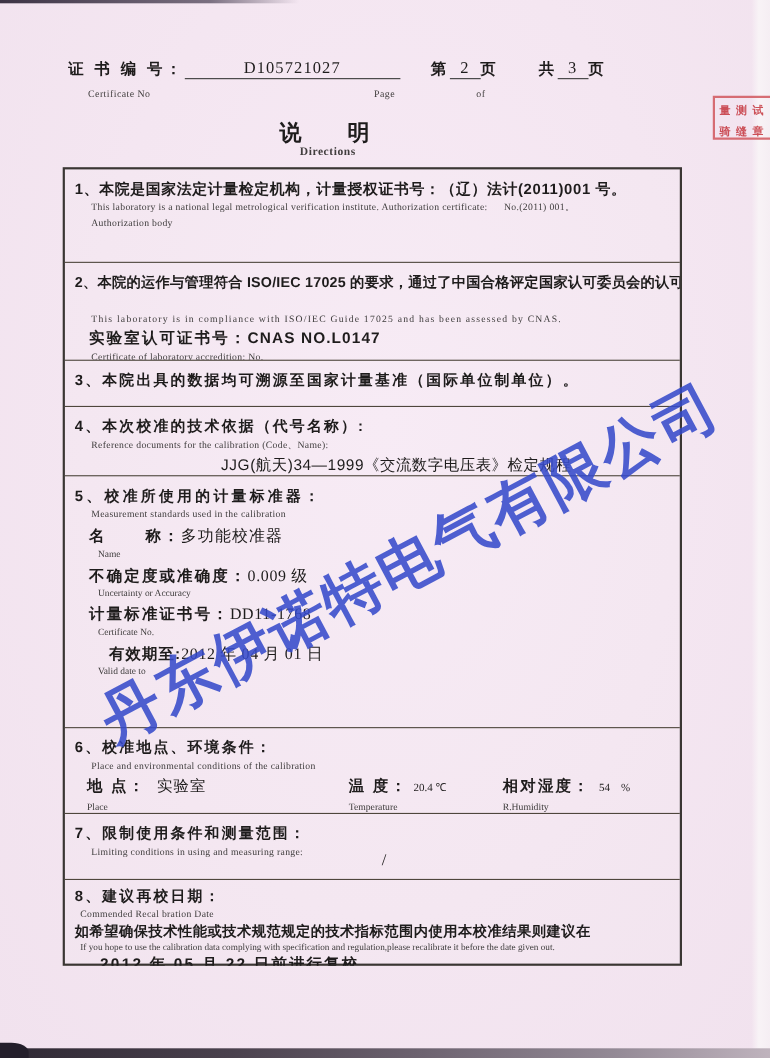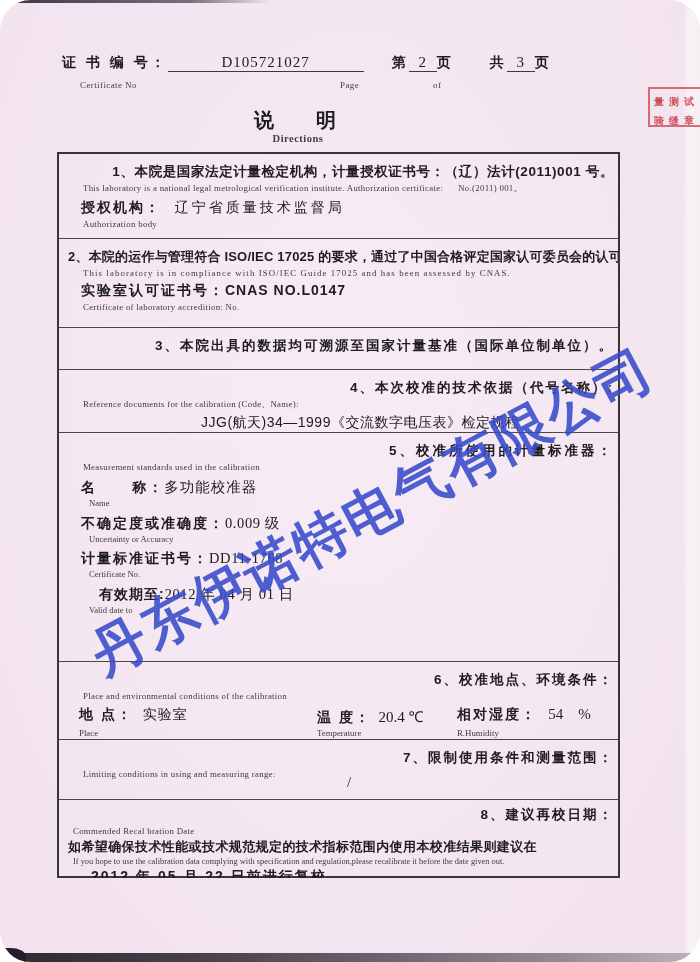--- a/index.html
+++ b/index.html
@@ -4,21 +4,20 @@
 <style>
   html,body{margin:0;padding:0;}
   .page{
     position:relative;
     width:700px;height:962px;
     background:
       radial-gradient(ellipse at 50% 40%, #f7eaf5 0%, #f4e6f1 55%, #f1e2ee 100%);
     overflow:hidden;
     font-family:"Liberation Sans", sans-serif;
     color:#1e1c1c;
-    border-radius:31px;
   }
   
   .edge-top{position:absolute;left:0;top:0;width:272px;height:3px;background:linear-gradient(to right,#3c3344,#7a6f80 70%,transparent);}
   .edge-right{position:absolute;right:0;top:0;width:17px;height:962px;background:linear-gradient(to right,rgba(255,255,255,0),#f8f3f6 40%,#f5eef3);}
   .edge-bottom{position:absolute;left:0;bottom:0;width:700px;height:9px;
     background:linear-gradient(to right,#2e2833 0%,#4a414d 30%,#6d6370 55%,#948a96 80%,#bfb3bd 100%);}
   .edge-bottom-corner{position:absolute;left:0;bottom:0;width:26px;height:14px;background:#241f2b;border-radius:0 60% 0 0;}
 
   
   .hdr{position:absolute;left:0;top:54px;width:700px;font-size:14px;}
@@ -40,36 +39,36 @@
   .title-en{position:absolute;top:133px;left:0;width:596px;text-align:center;
     font-size:10.5px;font-weight:700;letter-spacing:.5px;}
 
   
   .tbl{position:absolute;left:57px;top:152px;width:563px;height:726px;
     border:2px solid #3a3633;box-sizing:border-box;background:rgba(255,255,255,0.06);}
   .sec{position:relative;box-sizing:border-box;border-bottom:1.6px solid #4e463c;overflow:hidden;}
   .sec:last-child{border-bottom:none;}
   .s1{height:85px;} .s2{height:89px;} .s3{height:42px;} .s4{height:63px;}
   .s5{height:229px;} .s6{height:78px;} .s7{height:60px;} .s8{height:78px;}
-  .zh-line{font-size:13.5px;font-weight:600;letter-spacing:.6px;padding:9px 4px 0 9px;white-space:nowrap;text-align:right;}
+  .zh-line{font-size:13.5px;font-weight:600;letter-spacing:.6px;padding:9px 4px 0 9px;white-space:nowrap;}
   .en-line{font-family:"Liberation Serif",serif;font-size:8.8px;color:#3d3b3b;
     padding:2px 0 0 24px;letter-spacing:.3px;white-space:pre;}
-  .en-wide{letter-spacing:1.1px;}
+  .en-wide{letter-spacing:1.1px;margin-top:17px;}
   .sub-line{font-size:14px;padding:4px 0 0 22px;white-space:pre;}
   .sub-line .lbl{font-weight:700;letter-spacing:2px;}
   .sub-line .val{letter-spacing:3px;}
   .ref-line{font-size:14px;letter-spacing:.5px;padding:3px 0 0 142px;}
   .item{padding:6px 0 0 22px;font-size:14px;white-space:pre;}
   .item .lbl{font-weight:600;letter-spacing:2px;}
   .item .val{font-family:"Liberation Serif",serif;font-size:14.5px;letter-spacing:.6px;}
   .item-en{font-family:"Liberation Serif",serif;font-size:8.6px;color:#3d3b3b;padding:1px 0 0 30px;}
   .fieldrow{position:relative;height:22px;margin-top:5px;font-size:14px;}
   .fieldrow .f{position:absolute;white-space:pre;}
   .fieldrow .lbl{font-weight:600;letter-spacing:2px;}
-  .fieldrow .val{font-family:"Liberation Serif",serif;font-size:15px;text-align:right;}
+  .fieldrow .val{font-family:"Liberation Serif",serif;font-size:10px;text-align:right;}
   .enrow{position:relative;height:12px;}
   .enrow .f{position:absolute;font-family:"Liberation Serif",serif;font-size:8.8px;color:#3d3b3b;}
   .f-a{left:20px;} .f-b{left:258px;} .f-c{left:398px;}
   .slash{position:absolute;left:288px;top:34px;font-size:15px;font-family:"Liberation Serif",serif;}
   .note-zh{font-size:13px;font-weight:600;letter-spacing:.4px;padding:2px 0 0 9px;white-space:nowrap;}
   .note-en{font-family:"Liberation Serif",serif;font-size:8.4px;color:#3d3b3b;padding:1px 0 0 14px;white-space:nowrap;}
   .date-line{font-size:14px;font-weight:600;letter-spacing:2px;padding:2px 0 0 32px;}
 
   
   .wm{position:absolute;left:55px;top:478px;width:620px;height:56px;
@@ -113,21 +112,20 @@
     <div>骑缝章</div>
   </div>
 
   <div class="wm">丹东伊诺特电气有限公司</div>
 
   <div class="tbl">
 
     <div class="sec s1">
       <div class="zh-line">1、本院是国家法定计量检定机构，计量授权证书号：（辽）法计(2011)001 号。</div>
       <div class="en-line">This laboratory is a national legal metrological verification institute. Authorization certificate:      No.(2011) 001。</div>
-      <div class="sub-line"><span class="lbl">授权机构：</span><span class="val">  辽宁省质量技术监督局</span></div>
       <div class="en-line">Authorization body</div>
     </div>
 
     <div class="sec s2">
       <div class="zh-line" style="font-size:13px;letter-spacing:.2px;">2、本院的运作与管理符合 ISO/IEC 17025 的要求，通过了中国合格评定国家认可委员会的认可。</div>
       <div class="en-line en-wide">This laboratory is in compliance with ISO/IEC Guide 17025 and has been assessed by CNAS.</div>
       <div class="sub-line"><span class="lbl">实验室认可证书号：</span><span class="val" style="font-weight:700;letter-spacing:1px;">CNAS NO.L0147</span></div>
       <div class="en-line">Certificate of laboratory accredition: No.</div>
     </div>
 

